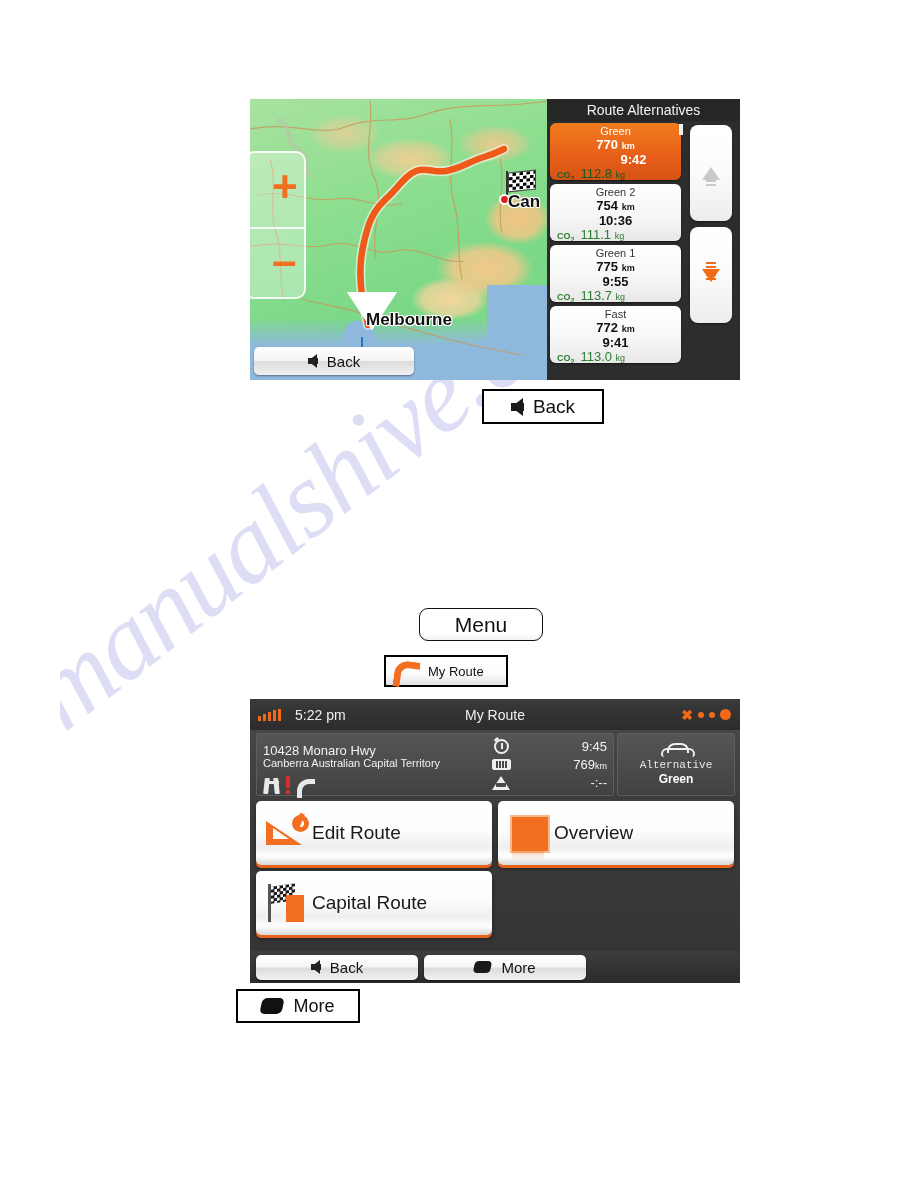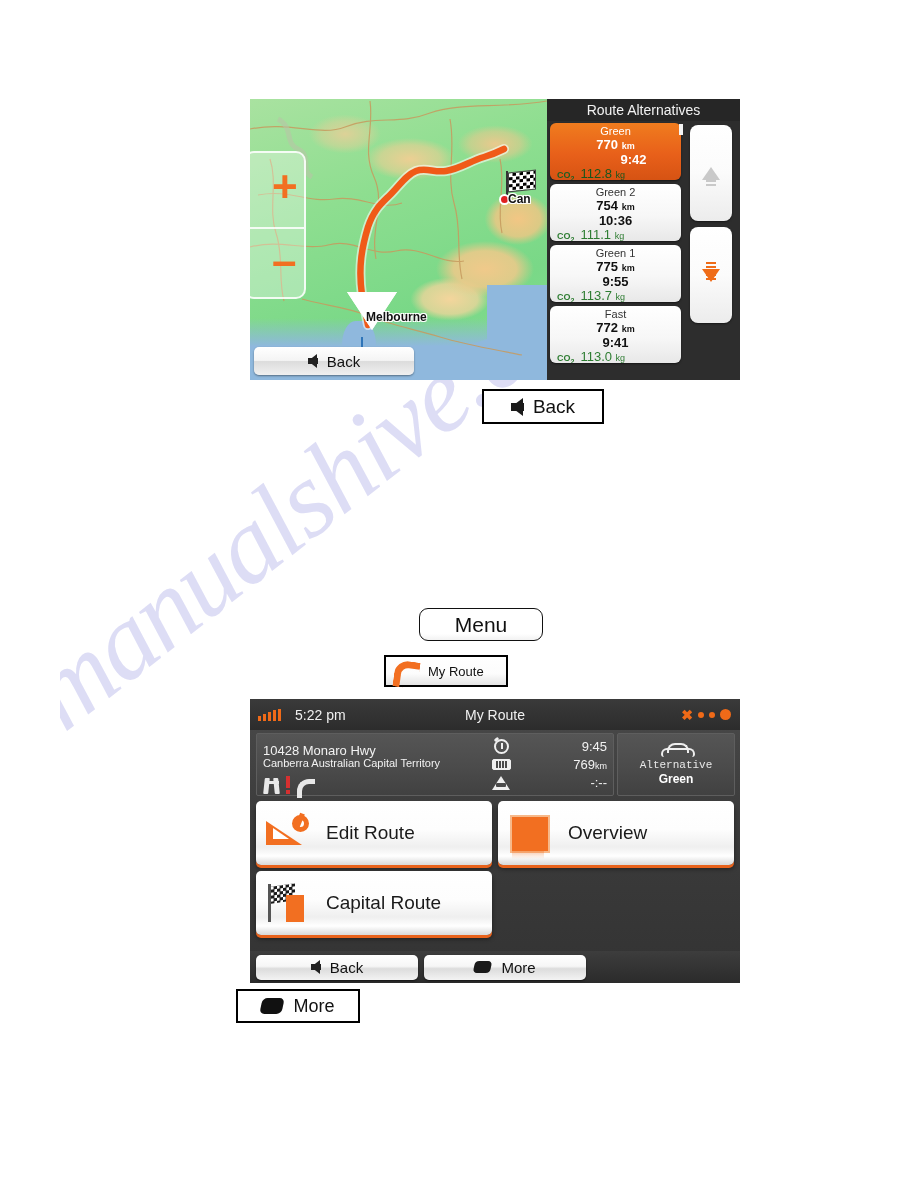--- a/index.html
+++ b/index.html
@@ -94,21 +94,21 @@
   .zoom-plus, .zoom-minus {
     position:absolute; left:26px;
     color:#f26f21; font-weight:bold;
   }
   .zoom-plus { top:12px; font-size:44px; line-height:44px; }
   .zoom-minus { top:86px; font-size:44px; line-height:44px; }
 
   .map-label {
     position:absolute;
     font-family:"Liberation Sans", sans-serif;
-    font-weight:bold; font-size:12px;
+    font-weight:bold; font-size:17px;
     color:#111;
     text-shadow: 1px 1px 0 #fff, -1px 1px 0 #fff, 1px -1px 0 #fff, -1px -1px 0 #fff;
     white-space:nowrap;
   }
   #label-melbourne { left:116px; top:211px; }
   #label-canberra  { left:258px; top:93px; }
 
   .gps-arrow {
     position:absolute; left:100px; top:196px;
     width:0;height:0;
@@ -444,21 +444,21 @@
   #menu-grid {
     padding:5px 6px 0 6px;
     display:grid; grid-template-columns: 1fr 1fr;
     gap:6px 6px;
   }
   .menu-btn {
     height:64px;
     border-radius:5px;
     background: linear-gradient(to bottom,#ffffff 0%,#fdfdfd 45%,#efefef 72%,#ffffff 86%,#d8d8d8 100%);
     box-shadow: 0 3px 0 #e8621b, 0 4px 4px rgba(0,0,0,.45);
-    display:flex; align-items:center; padding-left:8px; gap:14px;
+    display:flex; align-items:center; padding-left:8px; gap:0;
     position:relative; overflow:hidden;
   }
   .menu-btn .mlbl { font-size:19px; color:#1a1a1a; }
   .menu-ico { width:48px; height:44px; position:relative; flex-shrink:0; }
 
   
   .ico-editroute::before{
     content:''; position:absolute; left:2px; top:10px;
     width:0;height:0;
     border-left:36px solid #f26f21;

